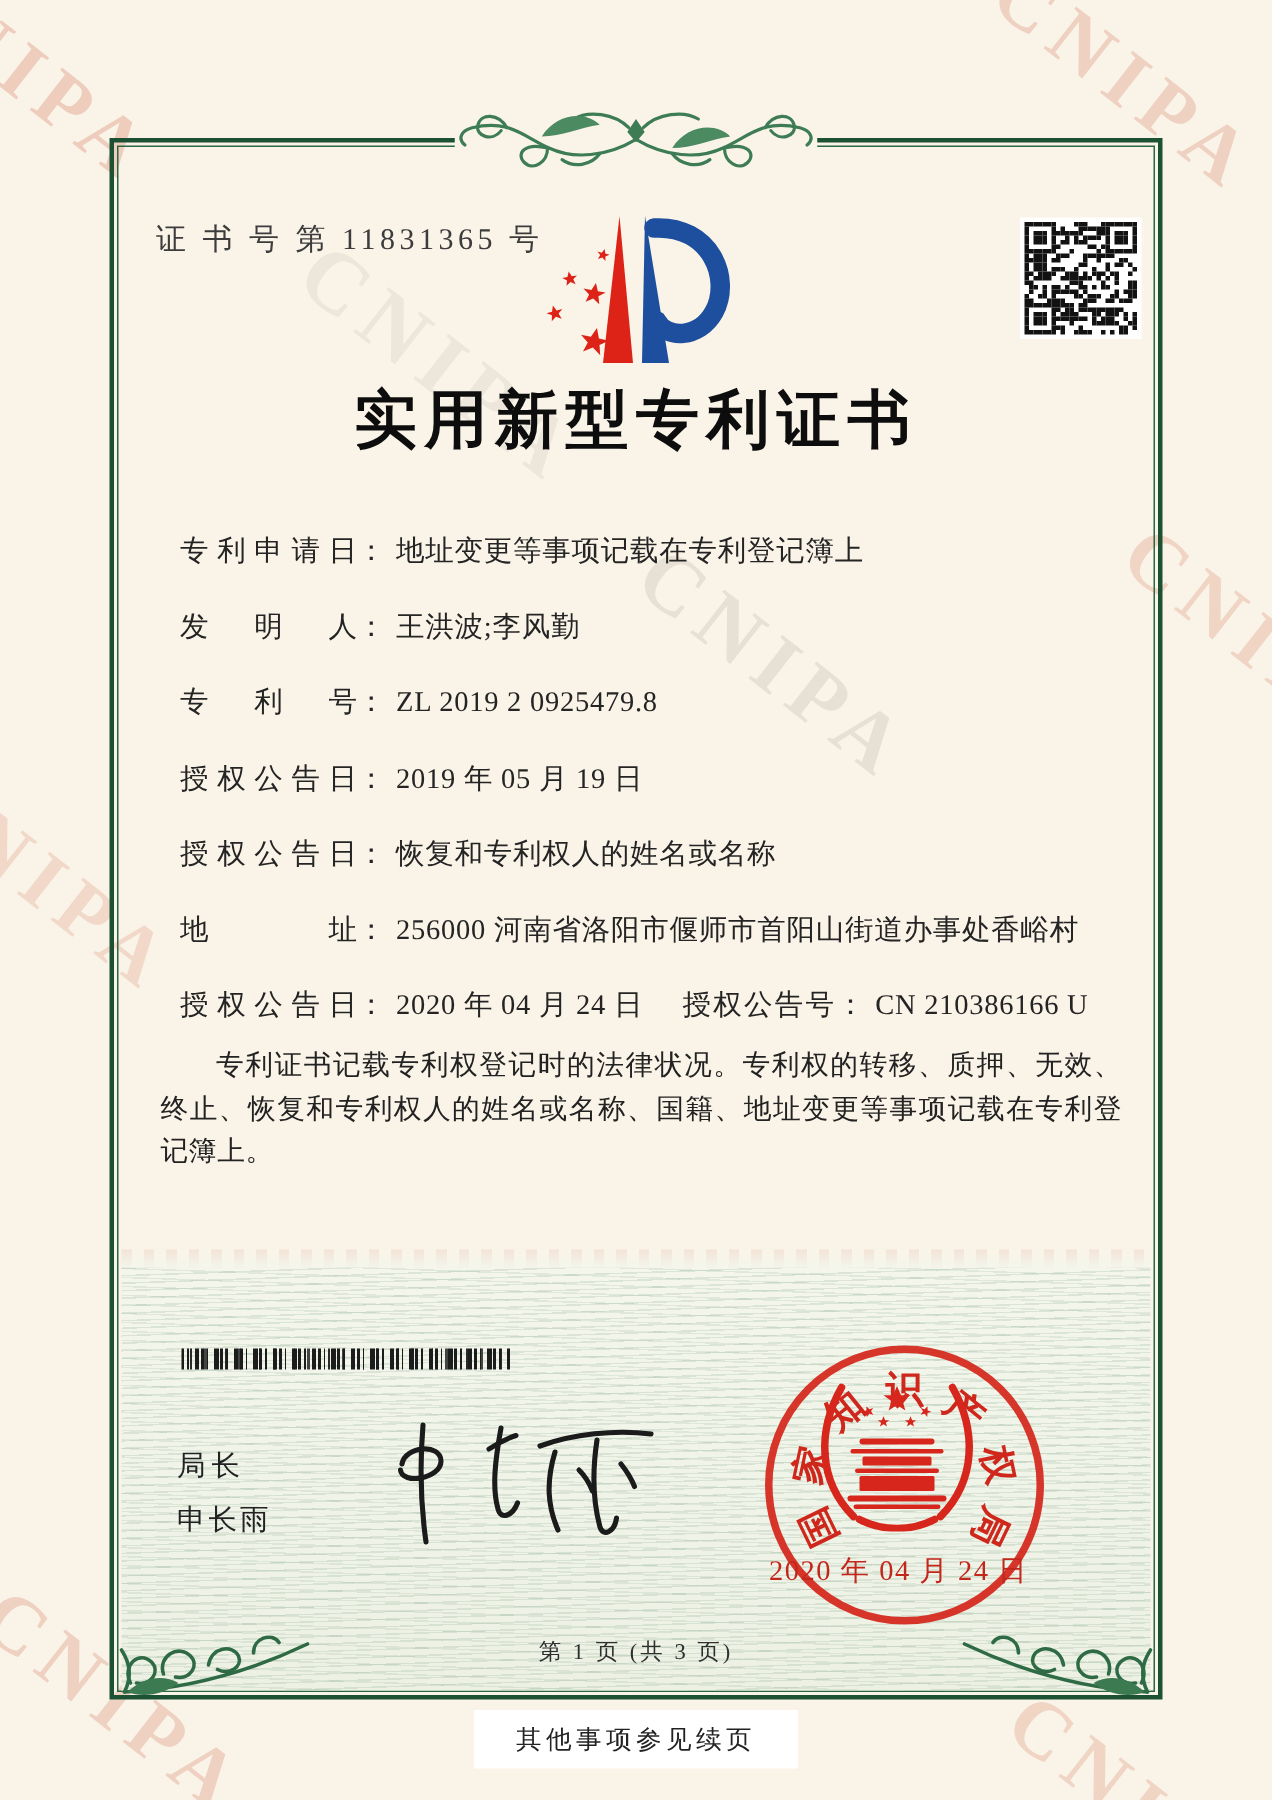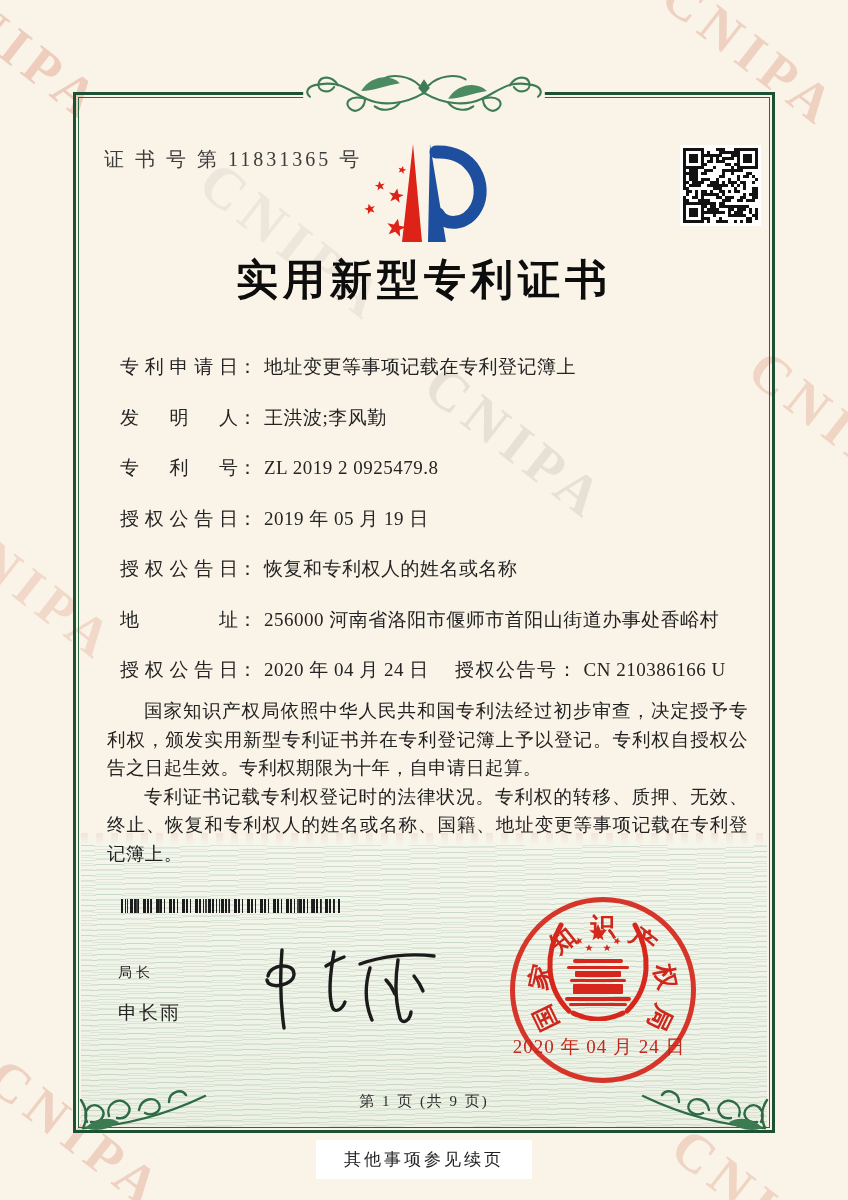--- a/index.html
+++ b/index.html
@@ -62,21 +62,21 @@
              line-height:28.6px;text-align:justify;color:#222;letter-spacing:.4px;}
   .body-text p{margin:0;text-indent:2em;}
 
   
   .barcode{position:absolute;left:121px;top:899px;width:219px;height:14px;
     background:
       repeating-linear-gradient(90deg,#1c1c1c 0 2px,rgba(0,0,0,0) 2px 4px,#1c1c1c 4px 5px,rgba(0,0,0,0) 5px 9px,#1c1c1c 9px 12px,rgba(0,0,0,0) 12px 13px),
       repeating-linear-gradient(90deg,rgba(0,0,0,0) 0 6px,#2a2a2a 6px 7px,rgba(0,0,0,0) 7px 15px,#444 15px 17px,rgba(0,0,0,0) 17px 23px);}
 
   
-  .sig-title{position:absolute;left:118px;top:964px;font-size:14px;letter-spacing:4px;}
+  .sig-title{position:absolute;left:118px;top:964px;font-size:19px;letter-spacing:4px;}
   .sig-name{position:absolute;left:118px;top:1000px;font-size:19px;letter-spacing:2px;}
   .signature{position:absolute;left:248px;top:940px;width:205px;height:100px;}
 
   
   .seal{position:absolute;left:510px;top:897px;width:176px;height:176px;
         border:5px solid rgba(213,37,26,.92);border-radius:50%;}
   .seal-char{position:absolute;left:50%;top:50%;font-size:25px;font-weight:700;color:#cf271c;
              font-family:"Liberation Serif",serif;}
   .emblem{position:absolute;left:543px;top:917px;width:110px;height:104px;}
   .seal-date{position:absolute;left:504px;top:1034px;width:190px;text-align:center;
@@ -531,21 +531,20 @@
     </div>
     <div class="field-row">
       <span class="field-label">授权公告日</span><span class="colon">：</span><span class="field-value">2020 年 04 月 24 日</span>
       <span class="grant-pair">
         <span class="field-label">授权公告号</span><span class="colon">：</span><span class="field-value">CN 210386166 U</span>
       </span>
     </div>
   </div>
 
   <div class="body-text">
-    <p>国家知识产权局依照中华人民共和国专利法经过初步审查，决定授予专利权，颁发实用新型专利证书并在专利登记簿上予以登记。专利权自授权公告之日起生效。专利权期限为十年，自申请日起算。</p>
     <p>专利证书记载专利权登记时的法律状况。专利权的转移、质押、无效、终止、恢复和专利权人的姓名或名称、国籍、地址变更等事项记载在专利登记簿上。</p>
   </div>
 
   <div class="barcode"></div>
 
   <div class="sig-title">局长</div>
   <div class="sig-name">申长雨</div>
   <svg class="signature" viewBox="0 0 205 100">
     <g fill="none" stroke="#1b1b1b" stroke-width="3.4" stroke-linecap="round">
       <path d="M34,10 C32,34 32,60 36,88"></path>
@@ -585,16 +584,16 @@
       <rect x="24" y="49" width="62" height="3" rx="1.5"></rect>
       <rect x="32" y="54" width="46" height="6" rx="1"></rect>
       <rect x="27" y="62" width="56" height="3" rx="1.5"></rect>
       <rect x="30" y="67" width="50" height="10" rx="1"></rect>
       <rect x="22" y="80" width="66" height="4" rx="2"></rect>
       <rect x="26" y="86" width="58" height="3" rx="1.5"></rect>
     </g>
   </svg>
   <div class="seal-date">2020 年 04 月 24 日</div>
 
-  <div class="page-info">第 1 页 (共 9 页)</div>
+  <div class="page-info">第 1 页 (共 3 页)</div>
   <div class="cont-note">其他事项参见续页</div>
 
 </div>
 
 </body></html>

